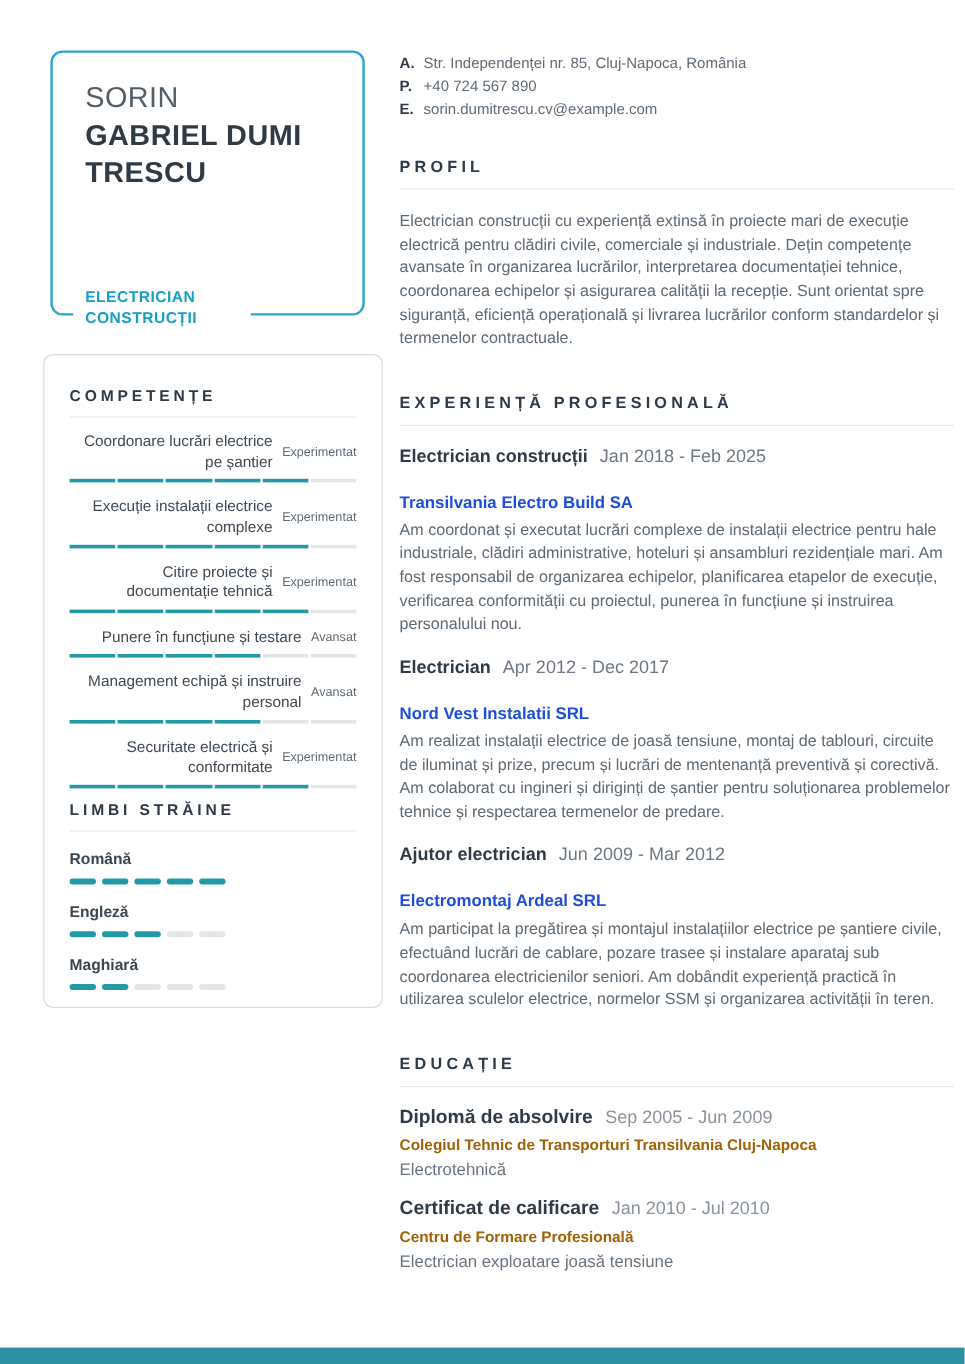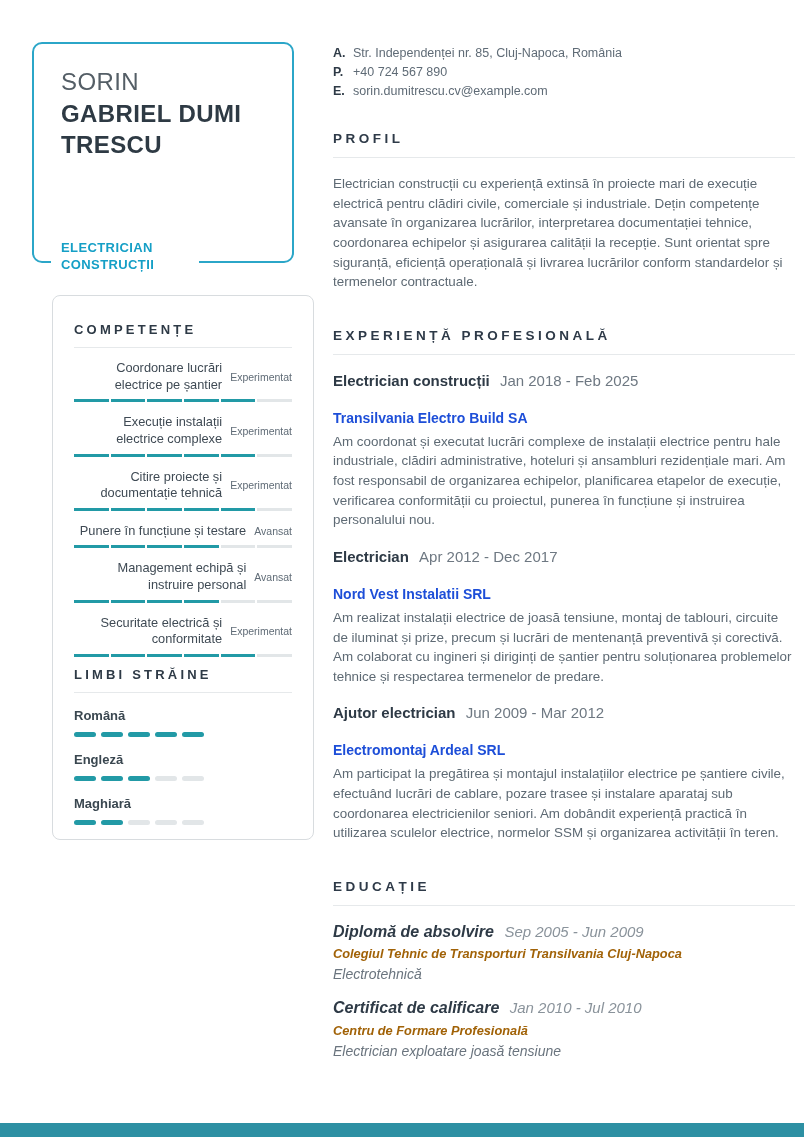--- a/index.html
+++ b/index.html
@@ -1,28 +1,28 @@
 <!DOCTYPE html>
 <html lang="ro"><head>
 <meta charset="utf-8">
 <style>
   html,body{margin:0;padding:0;background:#ffffff;}
   .page{position:relative;width:804px;height:1137px;background:#ffffff;overflow:hidden;
         font-family:"Liberation Sans","DejaVu Sans",sans-serif;-webkit-font-smoothing:antialiased;}
 
   
-  .name-card{position:absolute;left:32px;top:42px;width:262px;height:221px;box-sizing:border-box;
+  .name-card{position:absolute;left:42px;top:42px;width:262px;height:221px;box-sizing:border-box;
              border:2px solid #2BA6C8;border-radius:10px;background:#fff;}
   .name-block{padding:22px 20px 0 27px;}
   .name-line{font-size:24px;line-height:1.32;color:#545e66;letter-spacing:.4px;}
   .name-line.bold{font-weight:bold;color:#2e3a44;}
   .job-title{position:absolute;left:17px;bottom:-13px;width:128px;background:#fff;padding:0 10px;
              font-size:13px;font-weight:bold;line-height:1.35;color:#159fc6;letter-spacing:.4px;}
 
-  .side-card{position:absolute;left:52px;top:295px;width:262px;height:545px;box-sizing:border-box;
+  .side-card{position:absolute;left:36px;top:295px;width:283px;height:545px;box-sizing:border-box;
              border:1px solid #d8dcdf;border-radius:8px;background:#fff;padding:26px 21px 0 21px;}
   .side-heading{font-size:13px;font-weight:bold;letter-spacing:3.2px;color:#2e3a46;}
   .rule{border:none;border-top:1px solid #e6e9eb;margin:10px 0 0 0;}
 
   .skill{margin-top:12px;}
   .skill-row{display:flex;align-items:center;text-align:right;}
   .skill-name{flex:1;font-size:12.8px;line-height:1.3;color:#3f4a54;}
   .skill-level{font-size:10.5px;color:#5f6b76;margin-left:8px;white-space:nowrap;}
   .skill-bar{display:flex;gap:2px;height:3px;margin-top:6px;}
   .skill-bar span{flex:1;background:#e2e6e8;}
@@ -47,21 +47,21 @@
   .sec-rule{border:none;border-top:1px solid #e6e9eb;margin:11px 0 16px 0;}
   .para{font-size:13.4px;line-height:1.46;color:#5e6a74;}
 
   .job{margin-bottom:17px;}
   .job-head{font-size:15px;line-height:1.35;}
   .job-role{font-weight:bold;color:#2e3a46;}
   .job-dates{color:#6e7882;margin-left:6px;}
   .job-company{font-size:14px;font-weight:bold;color:#1d4ed8;margin-top:19px;}
   .job-desc{margin-top:6px;}
 
-  .edu{margin-bottom:16px;font-style:italic;}
+  .edu{margin-bottom:16px;}
   .edu-head{font-size:16px;line-height:1.3;}
   .edu-degree{font-weight:bold;color:#2e3a46;}
   .edu-dates{color:#8a939b;margin-left:6px;font-size:15px;}
   .edu-school{font-size:12.8px;font-weight:bold;color:#a16207;margin-top:4px;}
   .edu-field{font-size:14px;color:#6a747e;margin-top:5px;}
 
   .footer-bar{position:absolute;left:0;right:0;bottom:0;height:14px;background:#2D90A3;}
 </style>
 </head>
 <body>

